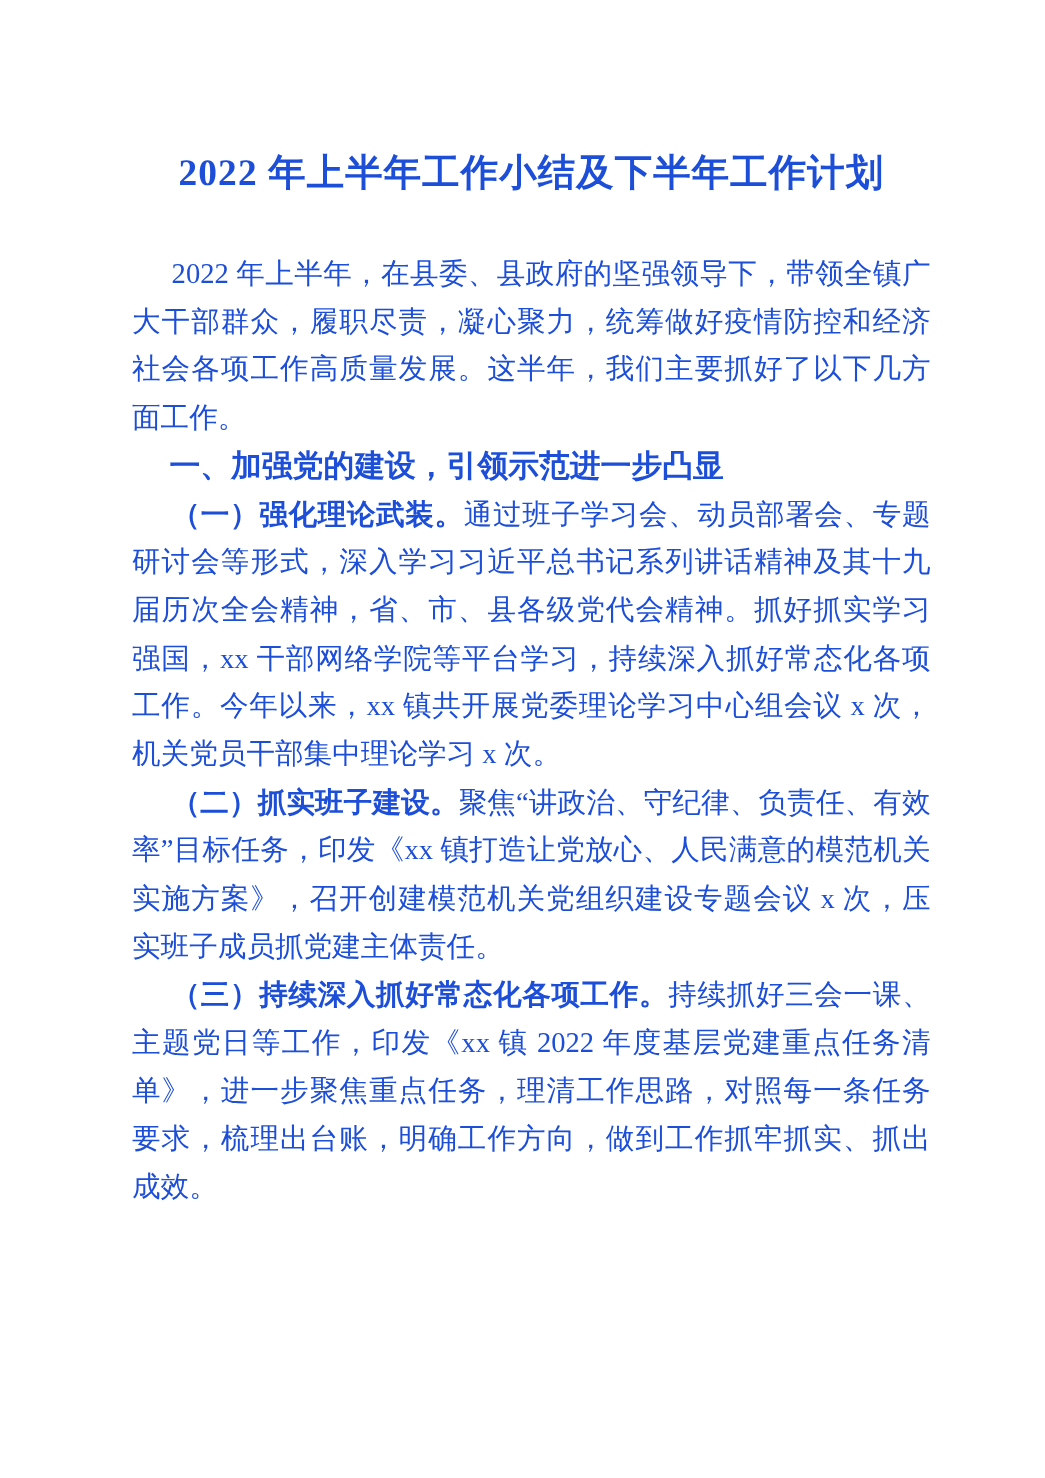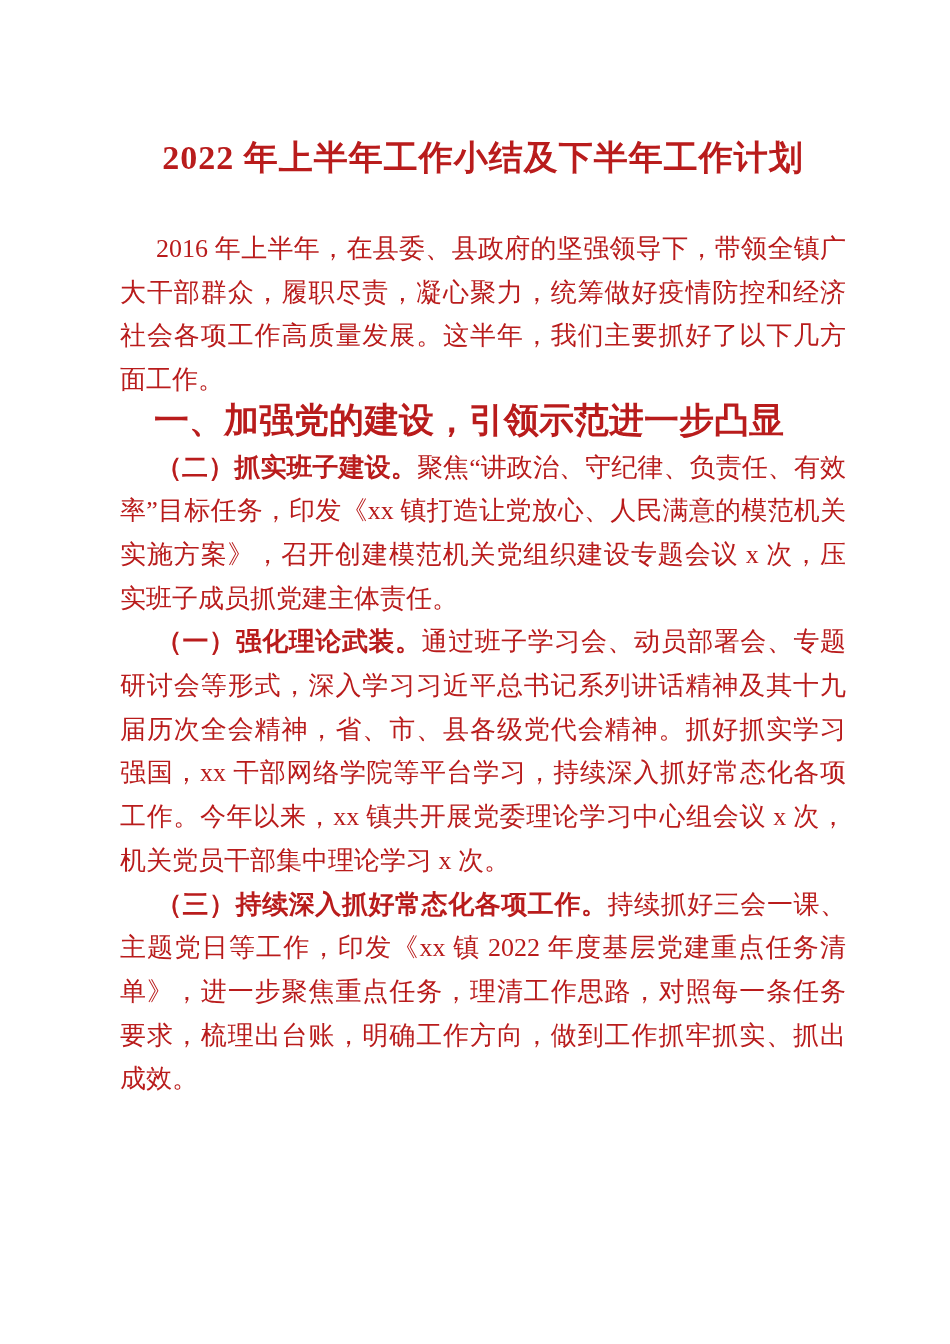--- a/index.html
+++ b/index.html
@@ -5,21 +5,21 @@
   html, body {
     margin: 0;
     padding: 0;
     background: #ffffff;
   }
   .page {
     position: relative;
     width: 950px;
     height: 1344px;
     background: #ffffff;
-    color: #b91c1c;
+    color: #1d4ed8;
     box-sizing: border-box;
     padding: 0 104px 0 120px;
     overflow: hidden;
     font-family: "Liberation Serif", serif;
   }
   .title {
     margin: 134px 0 46px 0;
     text-align: center;
     font-size: 34px;
     font-weight: 700;
@@ -34,40 +34,40 @@
     font-size: 26px;
     line-height: 43.7px;
     text-align: justify;
     text-indent: 36px;
   }
   .para .lead {
     font-weight: 700;
   }
   .heading {
     margin: 0;
-    font-size: 35px;
+    font-size: 28px;
     font-weight: 700;
     line-height: 43.7px;
     text-indent: 34px;
     text-align: left;
-    font-family: Liberation Mono, monospace;
+    font-family: Liberation Sans, sans-serif;
   }
 </style>
 </head>
 <body>
 
 <div class="page">
 
   <h1 class="title">
     <span class="title-line">2022 年上半年工作小结及下半年工作计划</span>
   </h1>
 
-  <p class="para"><span>2016 年上半年，在县委、县政府的坚强领导下，带领全镇广大干部群众，履职尽责，凝心聚力，统筹做好疫情防控和经济社会各项工作高质量发展。这半年，我们主要抓好了以下几方面工作。</span></p>
+  <p class="para"><span>2022 年上半年，在县委、县政府的坚强领导下，带领全镇广大干部群众，履职尽责，凝心聚力，统筹做好疫情防控和经济社会各项工作高质量发展。这半年，我们主要抓好了以下几方面工作。</span></p>
 
   <h2 class="heading">一、加强党的建设，引领示范进一步凸显</h2>
 
+  <p class="para"><span class="lead">（一）强化理论武装。</span><span>通过班子学习会、动员部署会、专题研讨会等形式，深入学习习近平总书记系列讲话精神及其十九届历次全会精神，省、市、县各级党代会精神。抓好抓实学习强国，xx 干部网络学院等平台学习，持续深入抓好常态化各项工作。今年以来，xx 镇共开展党委理论学习中心组会议 x 次，机关党员干部集中理论学习 x 次。</span></p>
+
   <p class="para"><span class="lead">（二）抓实班子建设。</span><span>聚焦“讲政治、守纪律、负责任、有效率”目标任务，印发《xx 镇打造让党放心、人民满意的模范机关实施方案》，召开创建模范机关党组织建设专题会议 x 次，压实班子成员抓党建主体责任。</span></p>
-
-  <p class="para"><span class="lead">（一）强化理论武装。</span><span>通过班子学习会、动员部署会、专题研讨会等形式，深入学习习近平总书记系列讲话精神及其十九届历次全会精神，省、市、县各级党代会精神。抓好抓实学习强国，xx 干部网络学院等平台学习，持续深入抓好常态化各项工作。今年以来，xx 镇共开展党委理论学习中心组会议 x 次，机关党员干部集中理论学习 x 次。</span></p>
 
   <p class="para"><span class="lead">（三）持续深入抓好常态化各项工作。</span><span>持续抓好三会一课、主题党日等工作，印发《xx 镇 2022 年度基层党建重点任务清单》，进一步聚焦重点任务，理清工作思路，对照每一条任务要求，梳理出台账，明确工作方向，做到工作抓牢抓实、抓出成效。</span></p>
 
 </div>
 
 </body></html>

